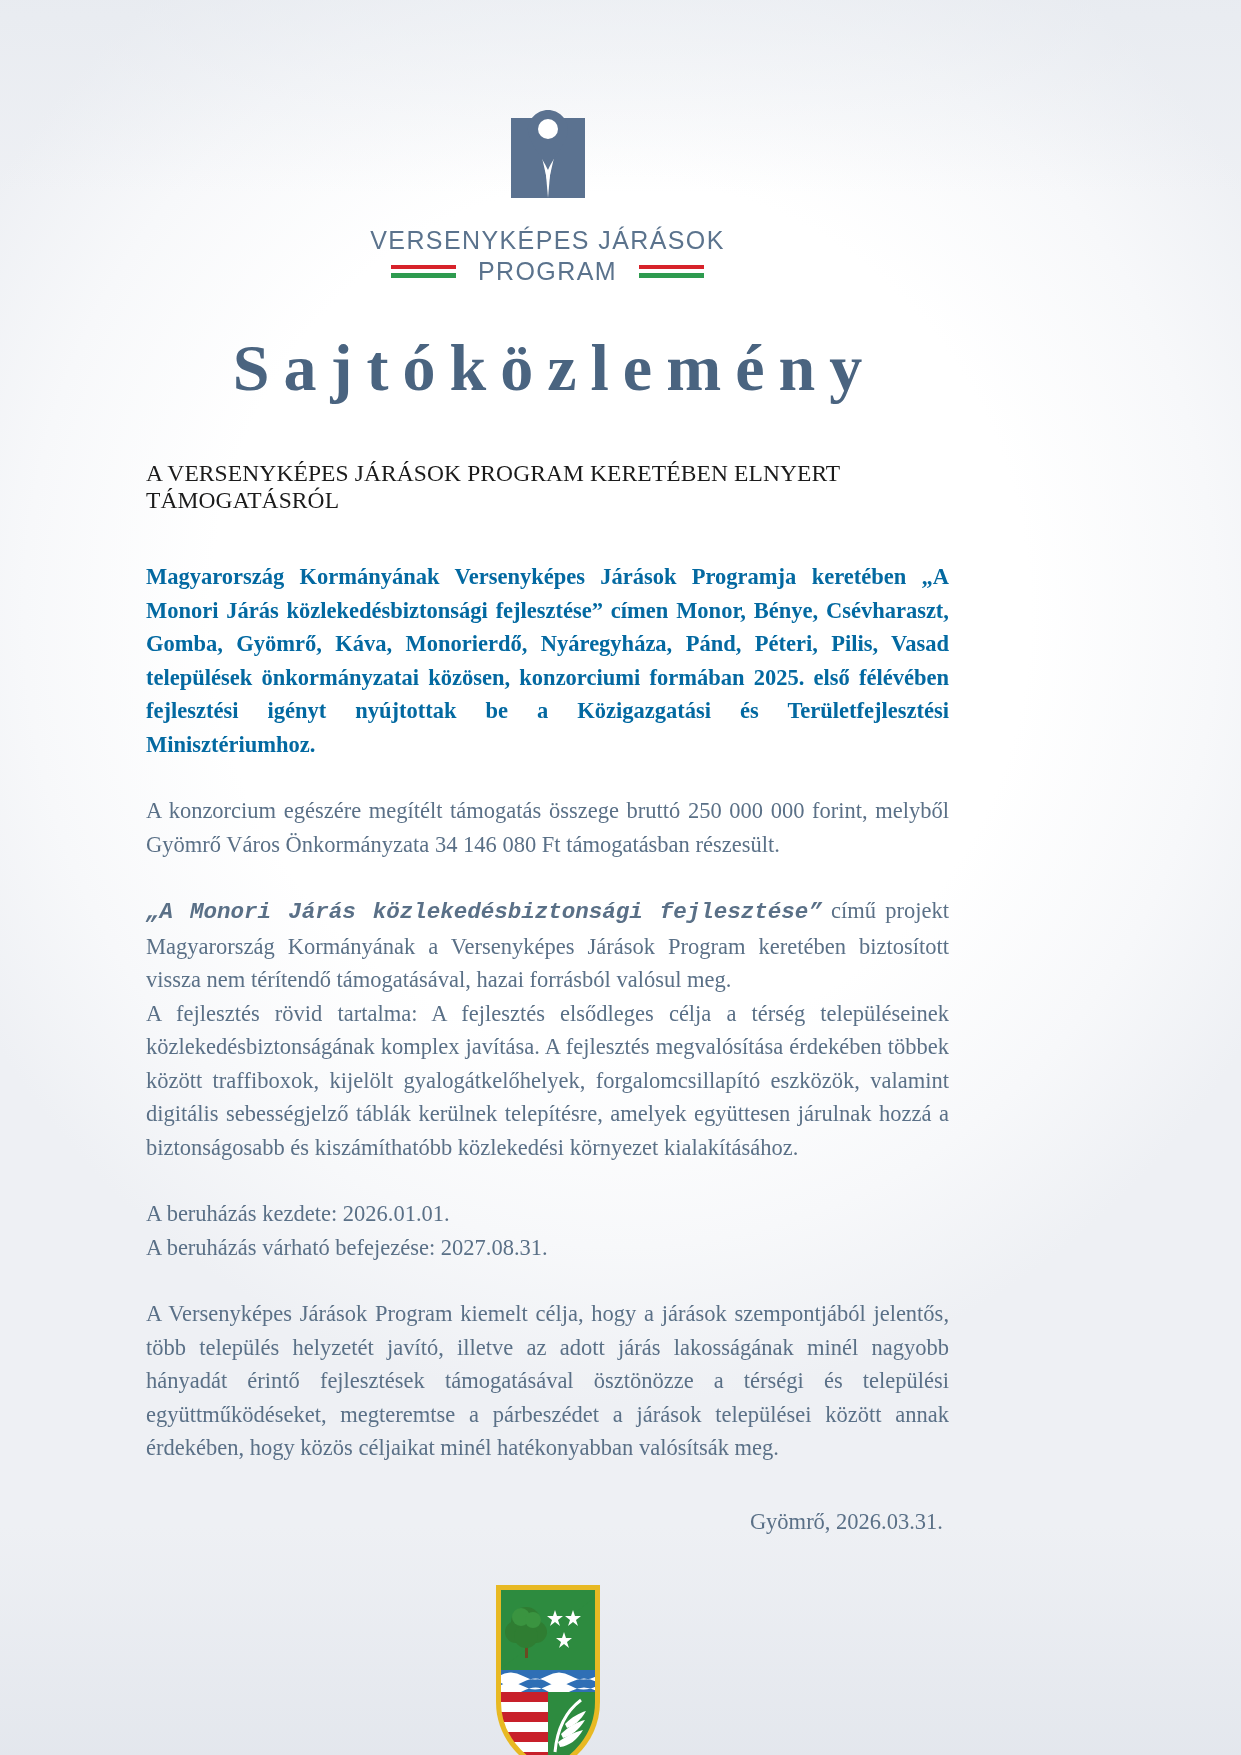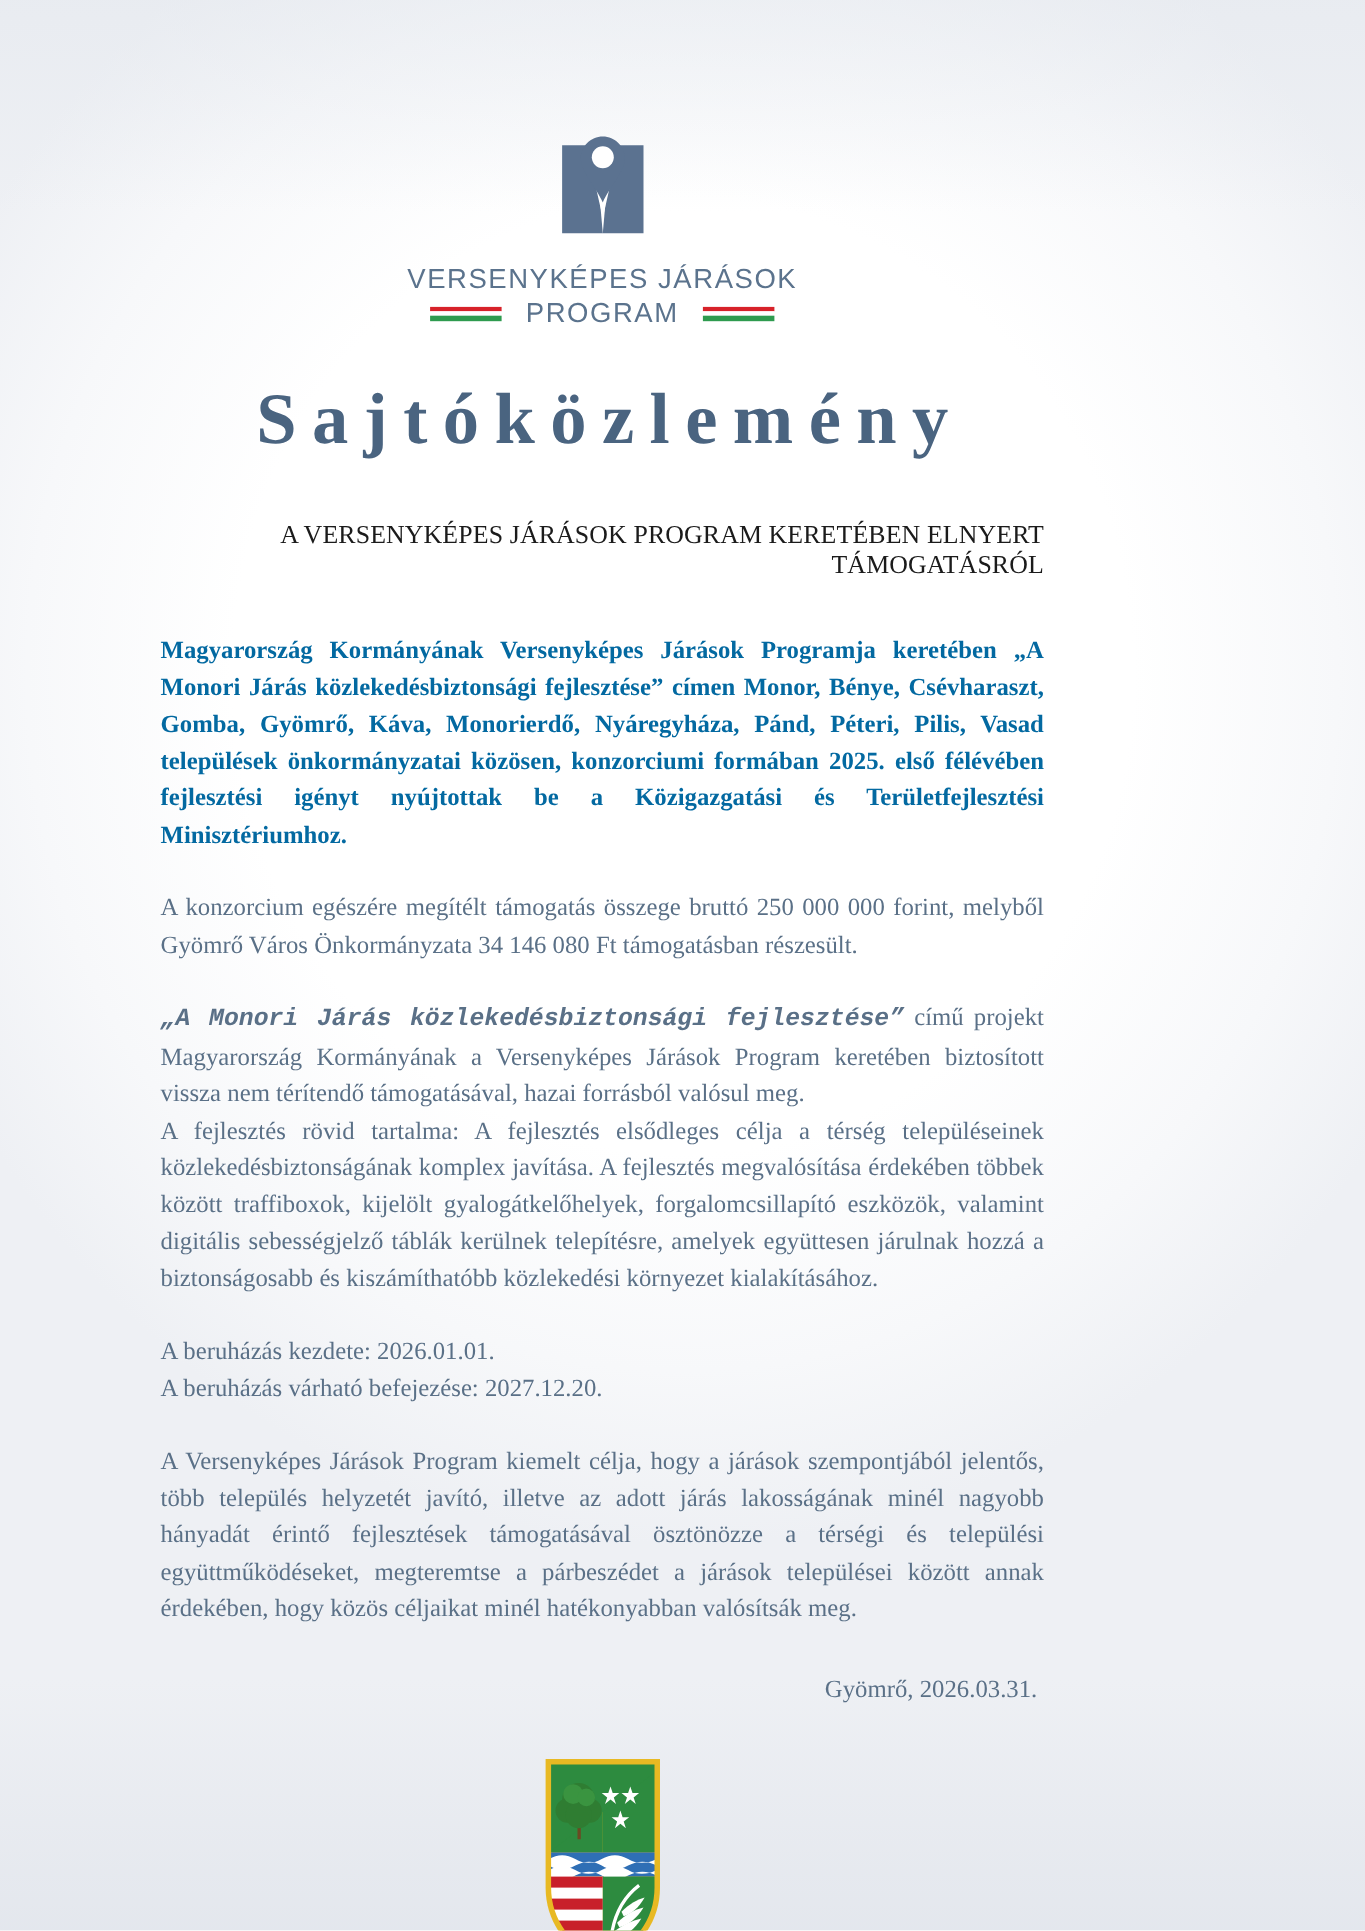--- a/index.html
+++ b/index.html
@@ -30,21 +30,21 @@
     background:
       linear-gradient(180deg, rgba(228,232,238,0.55) 0%, rgba(255,255,255,0) 11%),
       linear-gradient(0deg, rgba(224,228,235,0.75) 0%, rgba(255,255,255,0) 13%);
     pointer-events: none;
   }
   .content {
     position: relative;
     width: 1095px;
     height: 1755px;
     box-sizing: border-box;
-    padding: 16px 146px;
+    padding: 2px 146px;
   }
 
   
   .logo-block {
     padding-top: 104px;
     display: flex;
     flex-direction: column;
     align-items: center;
   }
   .logo-mark {
@@ -97,21 +97,21 @@
     text-align: center;
     font-family: "Liberation Serif", "DejaVu Serif", serif;
     font-weight: 700;
     font-size: 66px;
     letter-spacing: 14px;
     color: #4a6480;
     text-indent: 14px;
   }
   .doc-subtitle {
     margin: 54px 0 0 0;
-    text-align: right;
+    text-align: left;
     font-family: "Liberation Serif", "DejaVu Serif", serif;
     font-size: 23.5px;
     font-weight: 400;
     color: #1b1b1b;
     letter-spacing: 0.1px;
   }
 
   
   .body-text {
     margin-top: 46px;
@@ -207,21 +207,21 @@
 
     <div class="gap-lg"></div>
 
     <p class="p"><span class="em-bold-italic">„A Monori Járás közlekedésbiztonsági fejlesztése”</span><span> című projekt Magyarország Kormányának a Versenyképes Járások Program keretében biztosított vissza nem térítendő támogatásával, hazai forrásból valósul meg.</span></p>
 
     <p class="p">A fejlesztés rövid tartalma: A fejlesztés elsődleges célja a térség településeinek közlekedésbiztonságának komplex javítása. A fejlesztés megvalósítása érdekében többek között traffiboxok, kijelölt gyalogátkelőhelyek, forgalomcsillapító eszközök, valamint digitális sebességjelző táblák kerülnek telepítésre, amelyek együttesen járulnak hozzá a biztonságosabb és kiszámíthatóbb közlekedési környezet kialakításához.</p>
 
     <div class="gap-lg"></div>
 
     <p class="p nojust">A beruházás kezdete: 2026.01.01.</p>
-    <p class="p nojust">A beruházás várható befejezése: 2027.12.20.</p>
+    <p class="p nojust">A beruházás várható befejezése: 2027.08.31.</p>
 
     <div class="gap-lg"></div>
 
     <p class="p">A Versenyképes Járások Program kiemelt célja, hogy a járások szempontjából jelentős, több település helyzetét javító, illetve az adott járás lakosságának minél nagyobb hányadát érintő fejlesztések támogatásával ösztönözze a térségi és települési együttműködéseket, megteremtse a párbeszédet a járások települései között annak érdekében, hogy közös céljaikat minél hatékonyabban valósítsák meg.</p>
 
     <div class="signature">Gyömrő, 2026.03.31.</div>
   </div>
 
   <div class="crest-wrap">
     <svg class="crest" viewBox="0 0 106 190">

